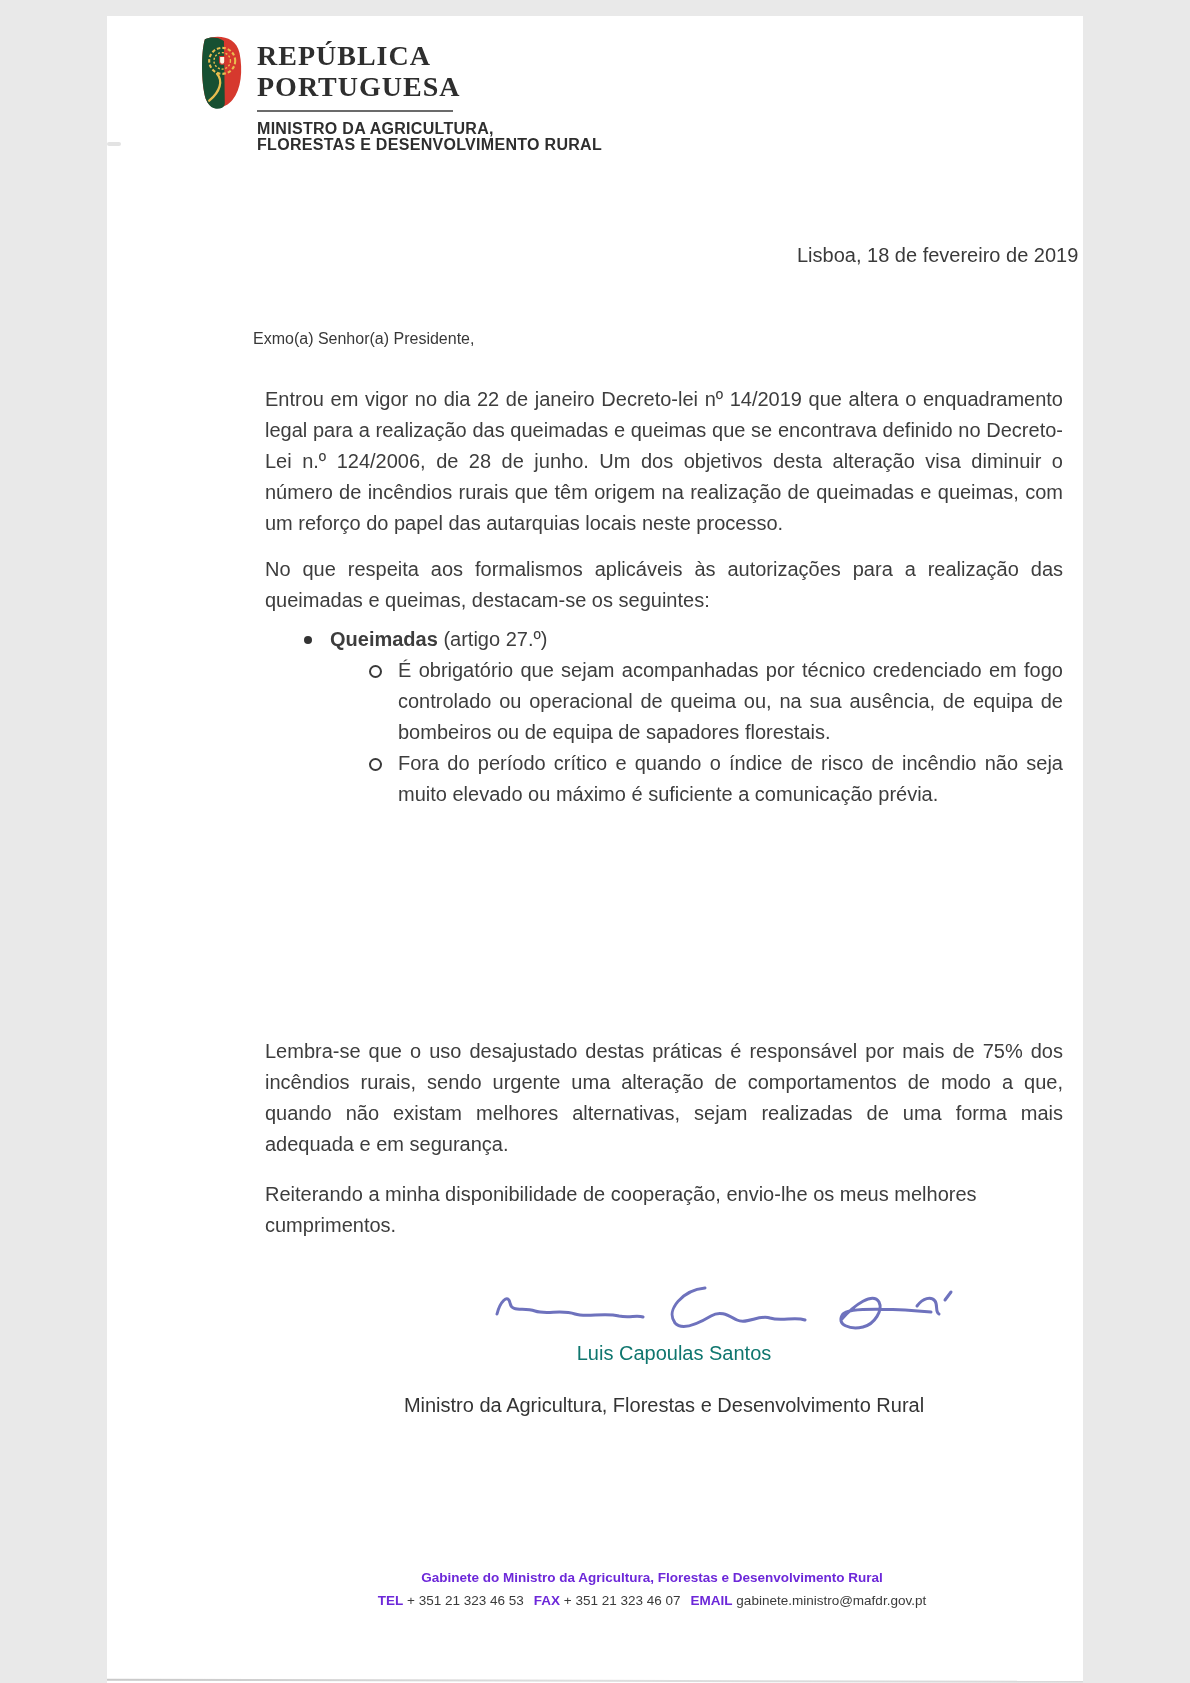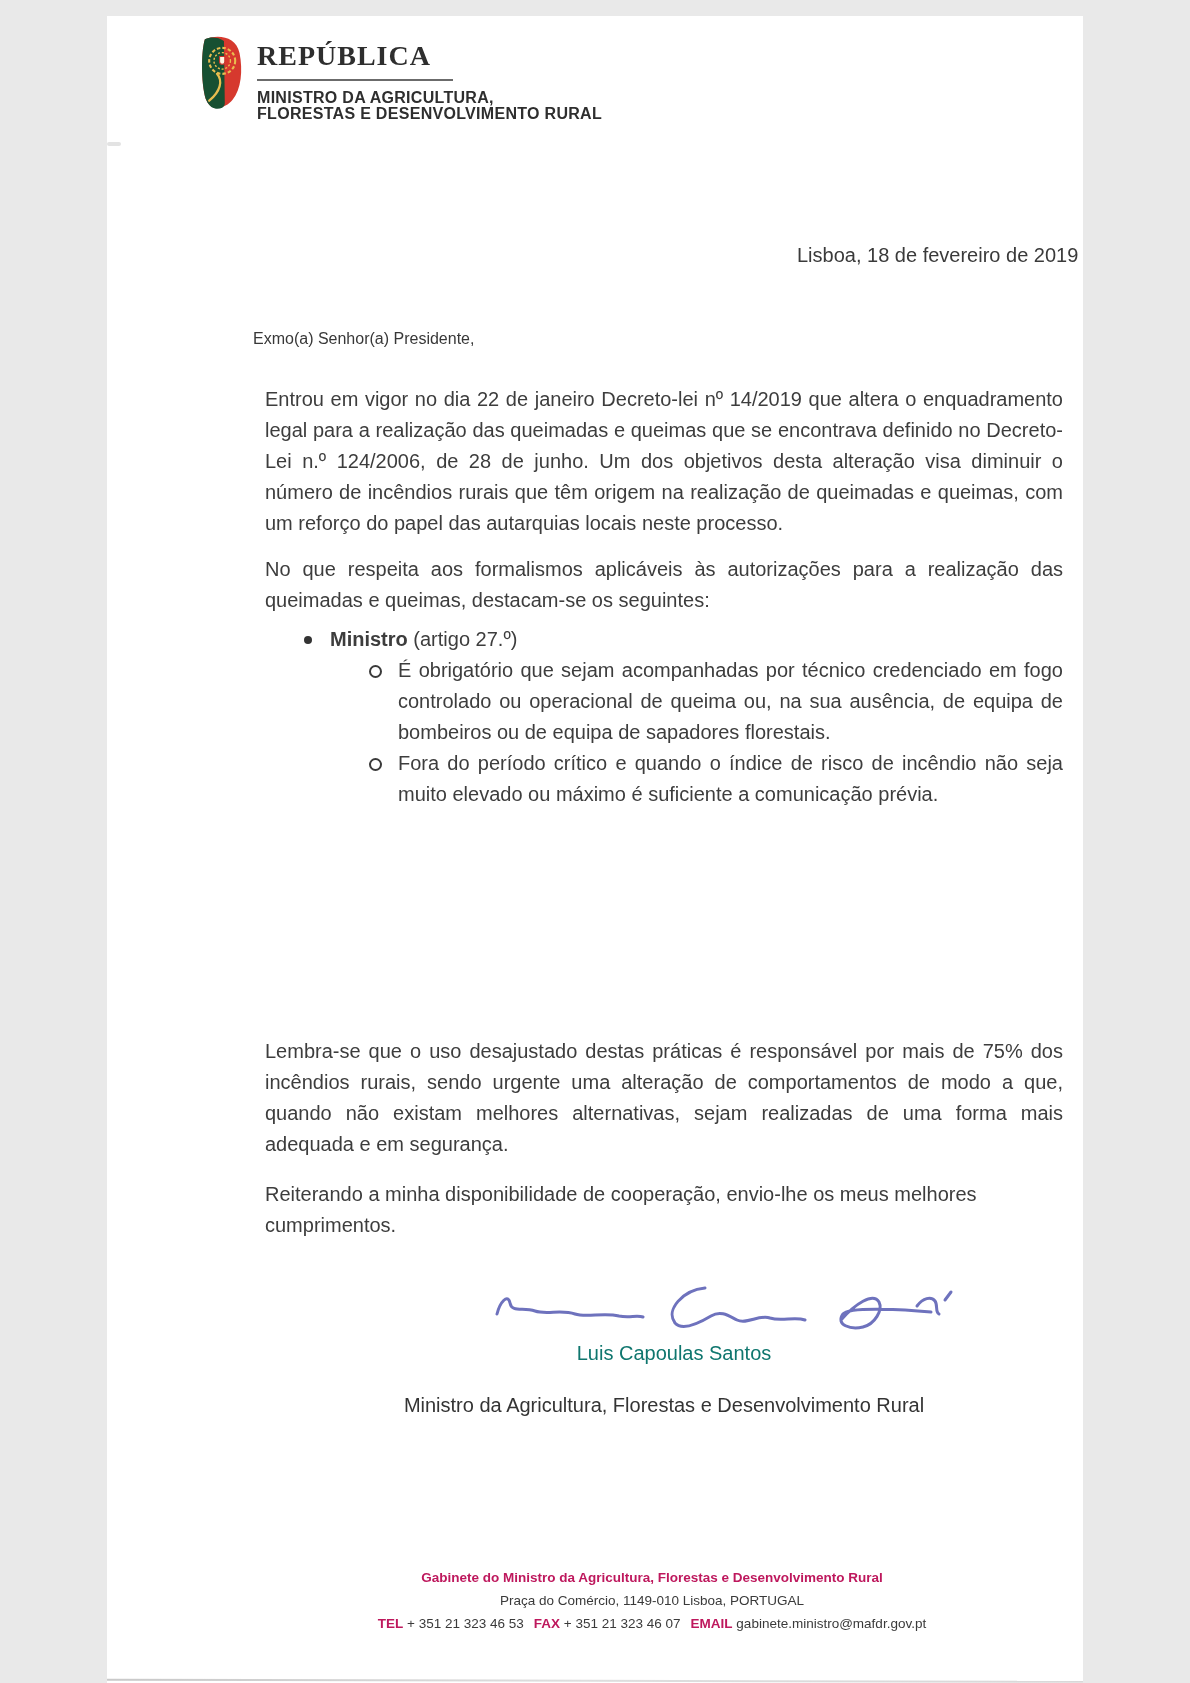--- a/index.html
+++ b/index.html
@@ -59,21 +59,21 @@
   }
   .sig-title{
     position:absolute;left:158px;top:1378px;width:798px;
     text-align:center;font-size:20px;color:#343434;
   }
   
   .footer{
     position:absolute;left:145px;top:1550px;width:800px;
     text-align:center;font-size:13.5px;line-height:23px;color:#3a3a3a;
   }
-  .footer b{color:#be185d;}
+  .footer b{color:#6d28d9;}
   .seg{margin:0 5px;}
   
   .scan-line-bottom{
     position:absolute;left:0;top:1664px;width:1190px;height:2px;
     background:linear-gradient(90deg,#c9c9c9,#dedede 40%,#d6d6d6);
     transform:rotate(0.12deg);
   }
   .scan-line-right{position:absolute;left:1149px;top:1618px;width:1px;height:62px;background:#dcdcdc;}
   .scan-smudge{position:absolute;left:0;top:126px;width:14px;height:4px;background:#e3e3e3;border-radius:2px;}
 </style>
@@ -87,41 +87,42 @@
       <path d="M16,6 C32,0 52,3 56,22 C60,42 58,64 48,76 C40,86 24,90 18,77 C12,64 11,22 16,6 Z" fill="#d6392e"></path>
       <path d="M16,6 C11,22 12,64 18,77 C22,86 30,88 36,85 C38,84 39,82 39,80 L38,8 C31,3 22,3 16,6 Z" fill="#175032"></path>
       <circle cx="36" cy="31" r="15" fill="none" stroke="#e9bd4f" stroke-width="2.4" stroke-dasharray="4 2.4"></circle>
       <circle cx="36" cy="31" r="9.5" fill="none" stroke="#e9bd4f" stroke-width="1.6" stroke-dasharray="2.4 2"></circle>
       <path d="M33,26 h6 v6 a3,3 0 0 1 -3,3 a3,3 0 0 1 -3,-3 Z" fill="#fdf6e3" stroke="#c9332a" stroke-width="1.2"></path>
       <path d="M30,46 C37,54 34,66 21,77" fill="none" stroke="#e9bd4f" stroke-width="2.6" stroke-linecap="round"></path>
     </svg>
     <div class="brand">
       <div class="republic">
         <div>REPÚBLICA</div>
+        <div>PORTUGUESA</div>
       </div>
       <div class="lh-rule"></div>
       <div class="ministry">
         <div>MINISTRO DA AGRICULTURA,</div>
         <div>FLORESTAS E DESENVOLVIMENTO RURAL</div>
       </div>
     </div>
   </div>
 
   <div class="dateline">Lisboa, 18 de fevereiro de 2019</div>
   <div class="salutation">Exmo(a) Senhor(a) Presidente,</div>
 
   <p class="para p1">Entrou em vigor no dia 22 de janeiro Decreto-lei nº 14/2019 que altera o enquadramento legal para a realização das queimadas e queimas que se encontrava definido no Decreto-Lei n.º 124/2006, de 28 de junho. Um dos objetivos desta alteração visa diminuir o número de incêndios rurais que têm origem na realização de queimadas e queimas, com um reforço do papel das autarquias locais neste processo.</p>
   <p class="para p2">No que respeita aos formalismos aplicáveis às autorizações para a realização das queimadas e queimas, destacam-se os seguintes:</p>
 
   <div class="list">
 
     <div>
       <div class="term-line">
         <span class="b1"></span>
-        <span class="term-bold">Ministro</span><span> (artigo 27.º)</span>
+        <span class="term-bold">Queimadas</span><span> (artigo 27.º)</span>
       </div>
       <div class="sub">
         <span class="b2"></span>
         <span>É obrigatório que sejam acompanhadas por técnico credenciado em fogo controlado ou operacional de queima ou, na sua ausência, de equipa de bombeiros ou de equipa de sapadores florestais.</span>
       </div>
     </div>
 
     <div>
       <div class="sub">
         <span class="b2"></span>
@@ -142,21 +143,20 @@
       <path d="M438,44 C444,36 452,34 456,39 C459,43 456,50 460,52"></path>
       <path d="M466,38 L472,30"></path>
     </g>
   </svg>
 
   <div class="sig-name">Luis Capoulas Santos</div>
   <div class="sig-title">Ministro da Agricultura, Florestas e Desenvolvimento Rural</div>
 
   <div class="footer">
     <div><b>Gabinete do Ministro da Agricultura, Florestas e Desenvolvimento Rural</b></div>
-    <div>Praça do Comércio, 1149-010 Lisboa, PORTUGAL</div>
     <div>
       <span class="seg"><b>TEL</b> <span>+ 351 21 323 46 53</span></span><span class="seg"><b>FAX</b> <span>+ 351 21 323 46 07</span></span><span class="seg"><b>EMAIL</b> <span>gabinete.ministro@mafdr.gov.pt</span></span>
     </div>
   </div>
 
   <div class="scan-line-bottom"></div>
   <div class="scan-line-right"></div>
   <div class="scan-smudge"></div>
 
 </div>

